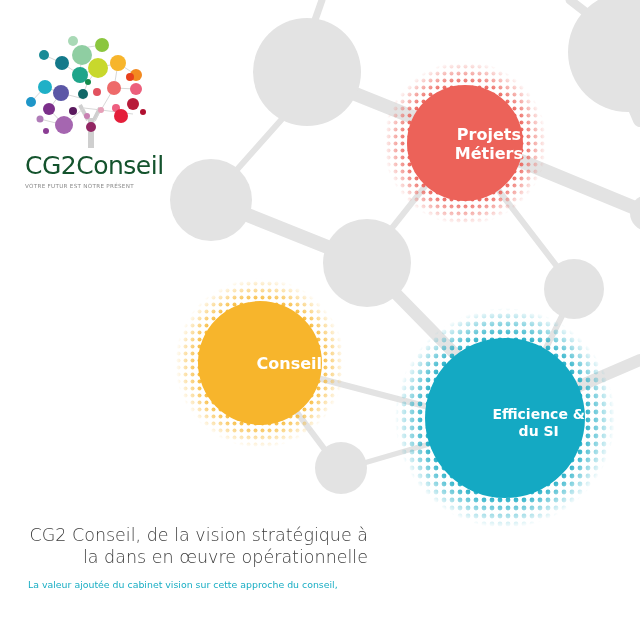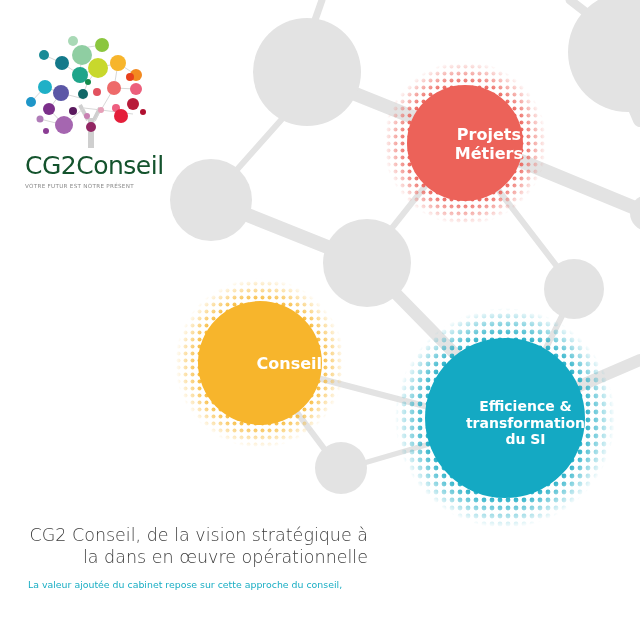--- a/index.html
+++ b/index.html
@@ -157,29 +157,28 @@
     <div>Projets</div>
     <div>Métiers</div>
   </div>
 </div>
 <div class="node-label" style="left:198px; top:350px; width:124px; height:28px; font-size:16px;">
   <div>Conseil</div>
 </div>
 <div class="node-label" style="left:425px; top:388px; width:160px; height:70px; font-size:14px;">
   <div>
     <div>Efficience &amp;</div>
-    <div>transformation</div>
     <div>du SI</div>
   </div>
 </div>
 
 <div class="brand">
   <div class="brand-name">CG2Conseil</div>
   <div class="brand-tag">VOTRE FUTUR EST NOTRE PRÉSENT</div>
 </div>
 
 <div class="headline">
   <div>CG2 Conseil, de la vision stratégique à</div>
   <div>la dans en œuvre opérationnelle</div>
 </div>
 <div class="subline">
-  <div>La valeur ajoutée du cabinet repose sur cette approche du conseil,</div>
+  <div>La valeur ajoutée du cabinet vision sur cette approche du conseil,</div>
 </div>
 
 </body></html>

